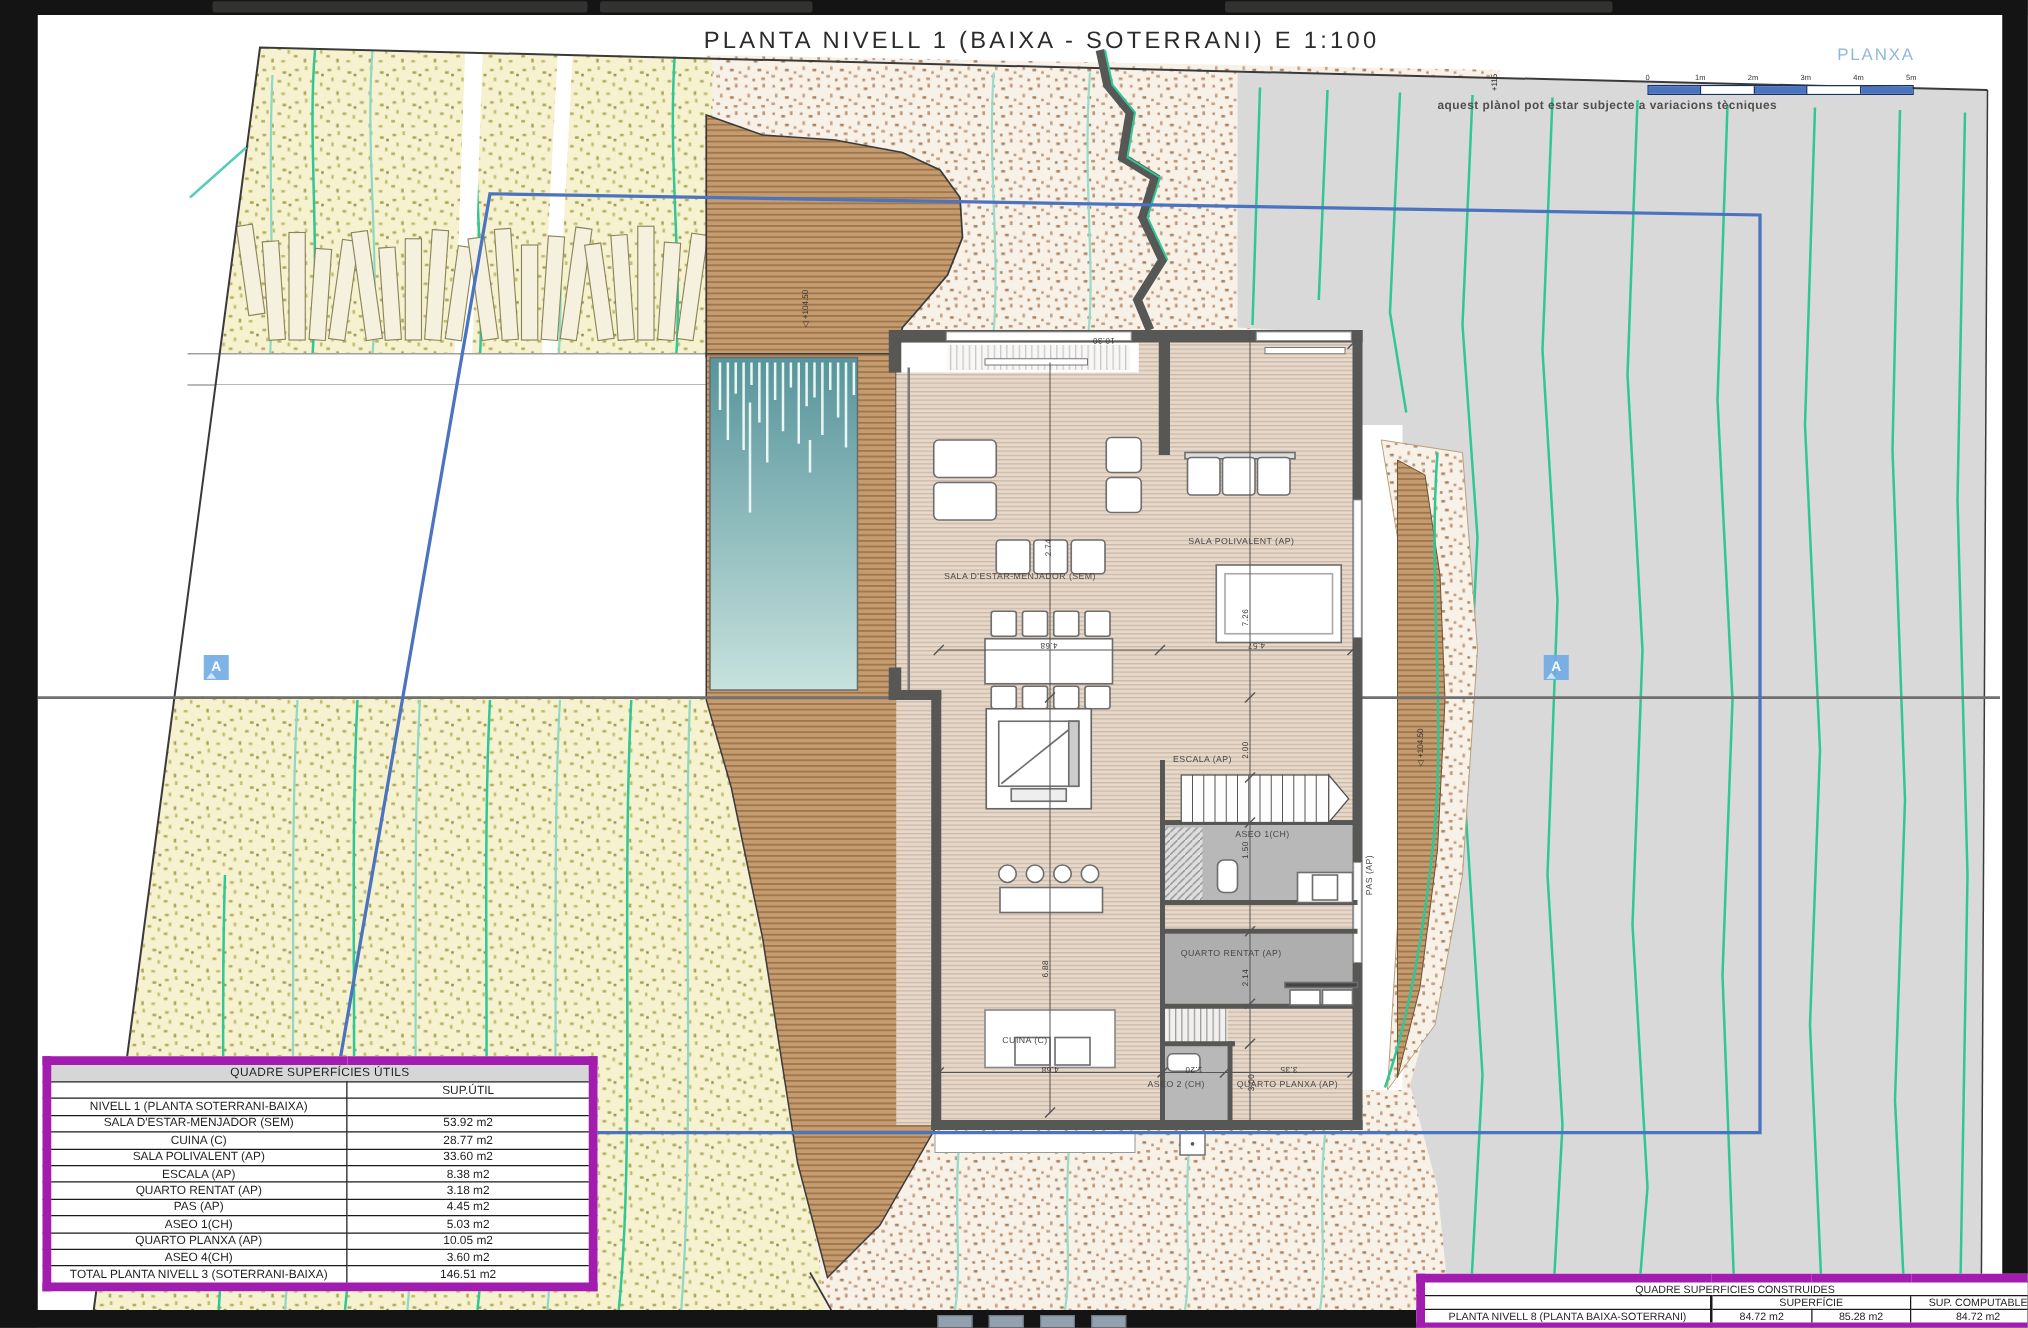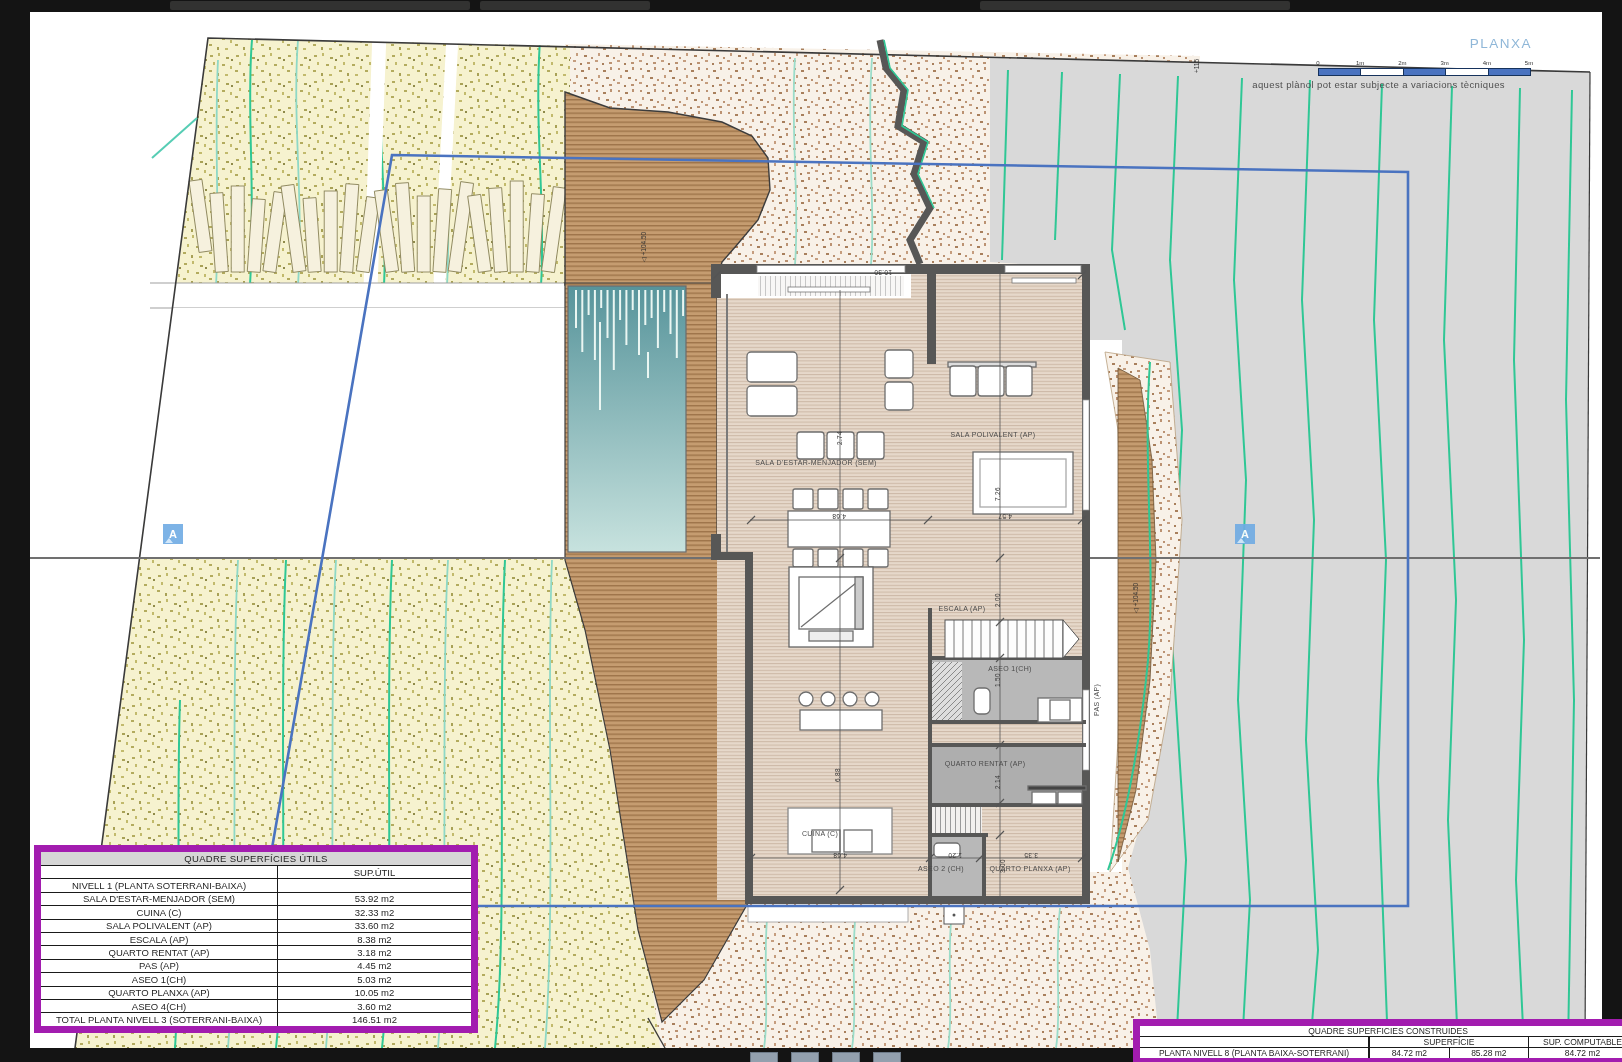--- a/index.html
+++ b/index.html
@@ -7,21 +7,21 @@
   #stage{position:relative;width:1622px;height:1062px;background:#141414;}
   #sheet{position:absolute;left:30px;top:12px;width:1572px;height:1036px;background:#ffffff;}
   svg{position:absolute;left:0;top:0;}
   .abs{position:absolute;}
   
   .chrome-glyph{position:absolute;top:1px;height:9px;background:#4a4a48;opacity:.55;border-radius:2px;}
   .task-icon{position:absolute;top:1052px;height:9px;width:26px;background:#93a0ae;border:1px solid #6d7a88;}
   
   .plan-title{position:absolute;left:563px;top:22px;font-size:19px;letter-spacing:2.6px;color:#2b2b2b;white-space:nowrap;}
   .escales{position:absolute;left:1432px;top:36px;width:100px;text-align:right;font-size:13.5px;letter-spacing:1.5px;color:#8fb7d8;}
-  .disclaimer{position:absolute;left:1150px;top:79px;width:355px;text-align:right;font-size:9.5px;color:#4f4f4f;letter-spacing:.4px;}
+  .disclaimer{position:absolute;left:1150px;top:79px;width:355px;text-align:left;font-size:9.5px;color:#4f4f4f;letter-spacing:.4px;font-weight:bold;}
   
   .scalebar{position:absolute;left:1318px;top:60px;width:213px;height:17px;}
   .scalebar .ticks{position:absolute;left:0;top:0;width:100%;height:7px;}
   .scalebar .tick-lb{position:absolute;top:0;font-size:6px;color:#333;transform:translateX(-50%);}
   .scalebar .bar{position:absolute;left:0;top:8px;width:211px;height:6px;border:1px solid #16325c;display:flex;}
   .scalebar .seg{flex:1;border-right:1px solid #16325c;}
   .scalebar .seg:last-child{border-right:none;}
   .seg.f{background:#4a73c0;} .seg.e{background:#fff;}
   
   .lbl{position:absolute;font-size:7px;color:#4a4a4a;letter-spacing:.35px;white-space:nowrap;
@@ -386,20 +386,21 @@
     <div class="chrome-glyph" style="left:170px;width:300px"></div>
     <div class="chrome-glyph" style="left:480px;width:170px"></div>
     <div class="chrome-glyph" style="left:980px;width:310px"></div>
   </div>
   <div class="abs" style="left:0;top:1048px;width:1622px;height:14px;background:#141414"></div>
   <div class="task-icon" style="left:750px"></div>
   <div class="task-icon" style="left:791px"></div>
   <div class="task-icon" style="left:832px"></div>
   <div class="task-icon" style="left:873px"></div>
 
+  <div class="plan-title">PLANTA NIVELL 1 (BAIXA - SOTERRANI) E 1:100</div>
   <div class="escales">PLANXA</div>
   <div class="disclaimer">aquest plànol pot estar subjecte a variacions tècniques</div>
   <div class="scalebar">
     <div class="ticks" id="scale-ticks">
         <span class="tick-lb" style="left: 0px;">0</span>
         <span class="tick-lb" style="left: 42.2px;">1m</span>
         <span class="tick-lb" style="left: 84.4px;">2m</span>
         <span class="tick-lb" style="left: 126.6px;">3m</span>
         <span class="tick-lb" style="left: 168.8px;">4m</span>
         <span class="tick-lb" style="left: 211px;">5m</span>
@@ -460,21 +461,21 @@
     <tr>
           <td>NIVELL 1 (PLANTA SOTERRANI-BAIXA)</td>
           <td></td>
         </tr>
         <tr>
           <td>SALA D'ESTAR-MENJADOR (SEM)</td>
           <td>53.92 m2</td>
         </tr>
         <tr>
           <td>CUINA (C)</td>
-          <td>32.33 m2</td>
+          <td>28.77 m2</td>
         </tr>
         <tr>
           <td>SALA POLIVALENT (AP)</td>
           <td>33.60 m2</td>
         </tr>
         <tr>
           <td>ESCALA (AP)</td>
           <td>8.38 m2</td>
         </tr>
         <tr>

